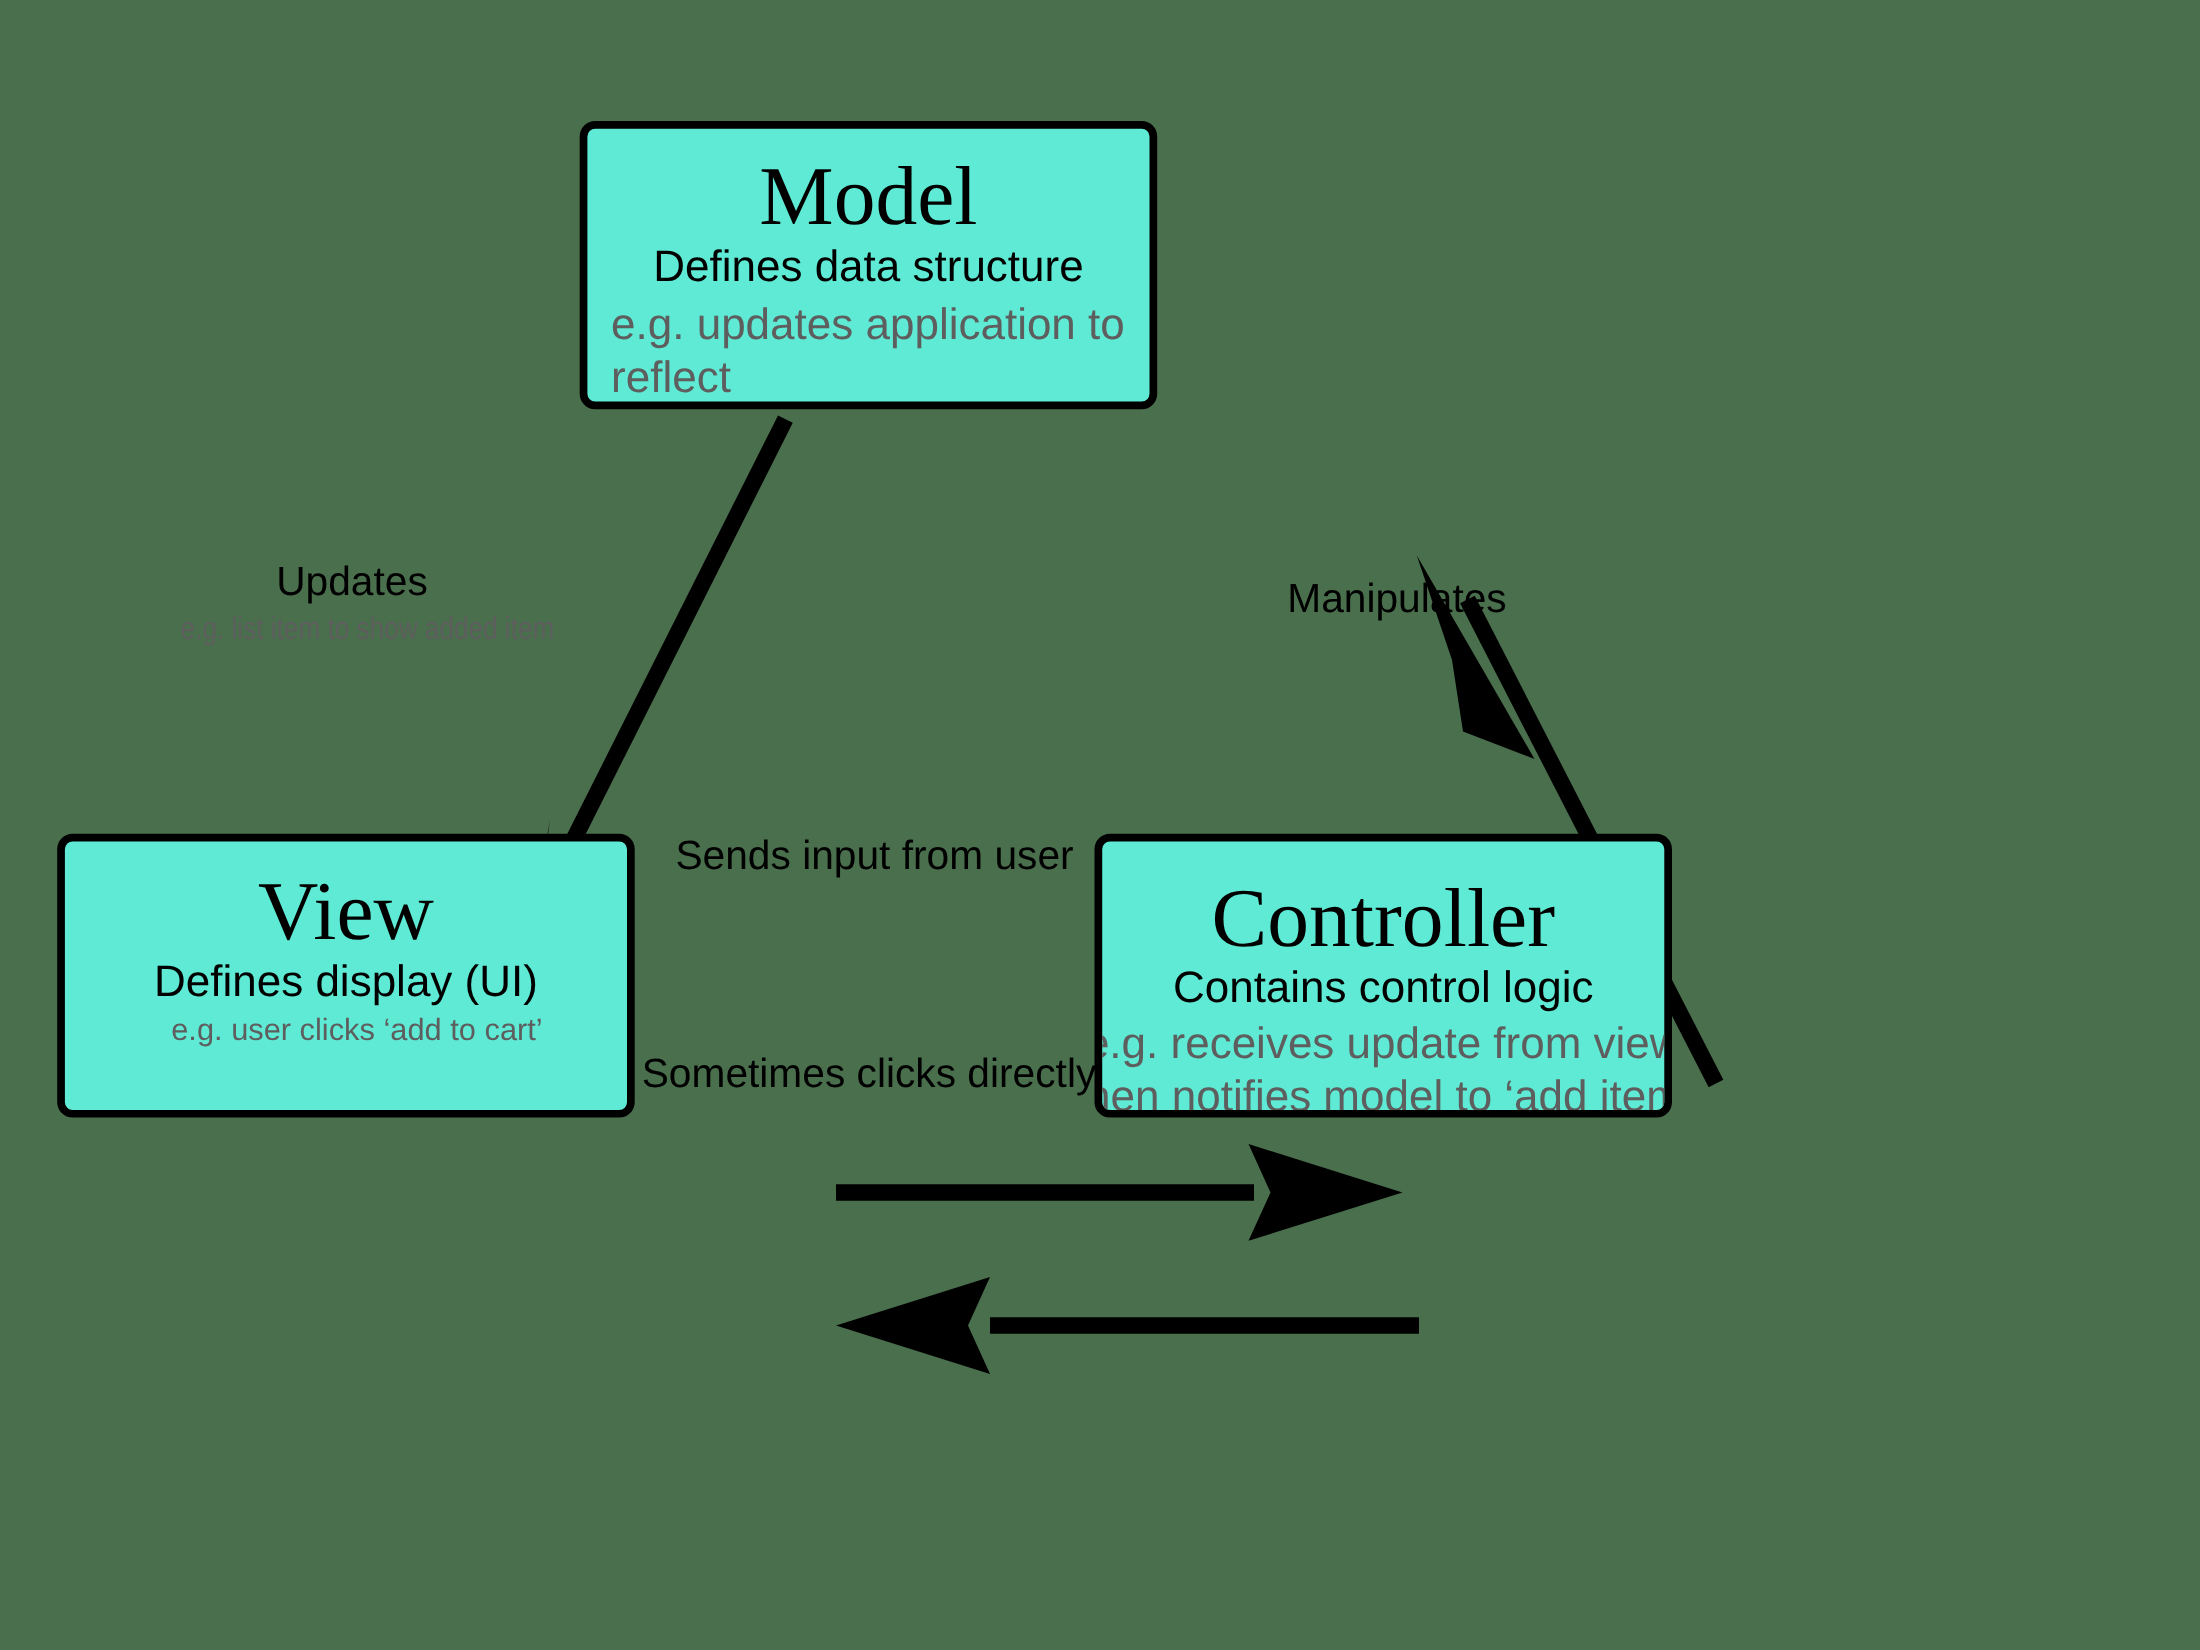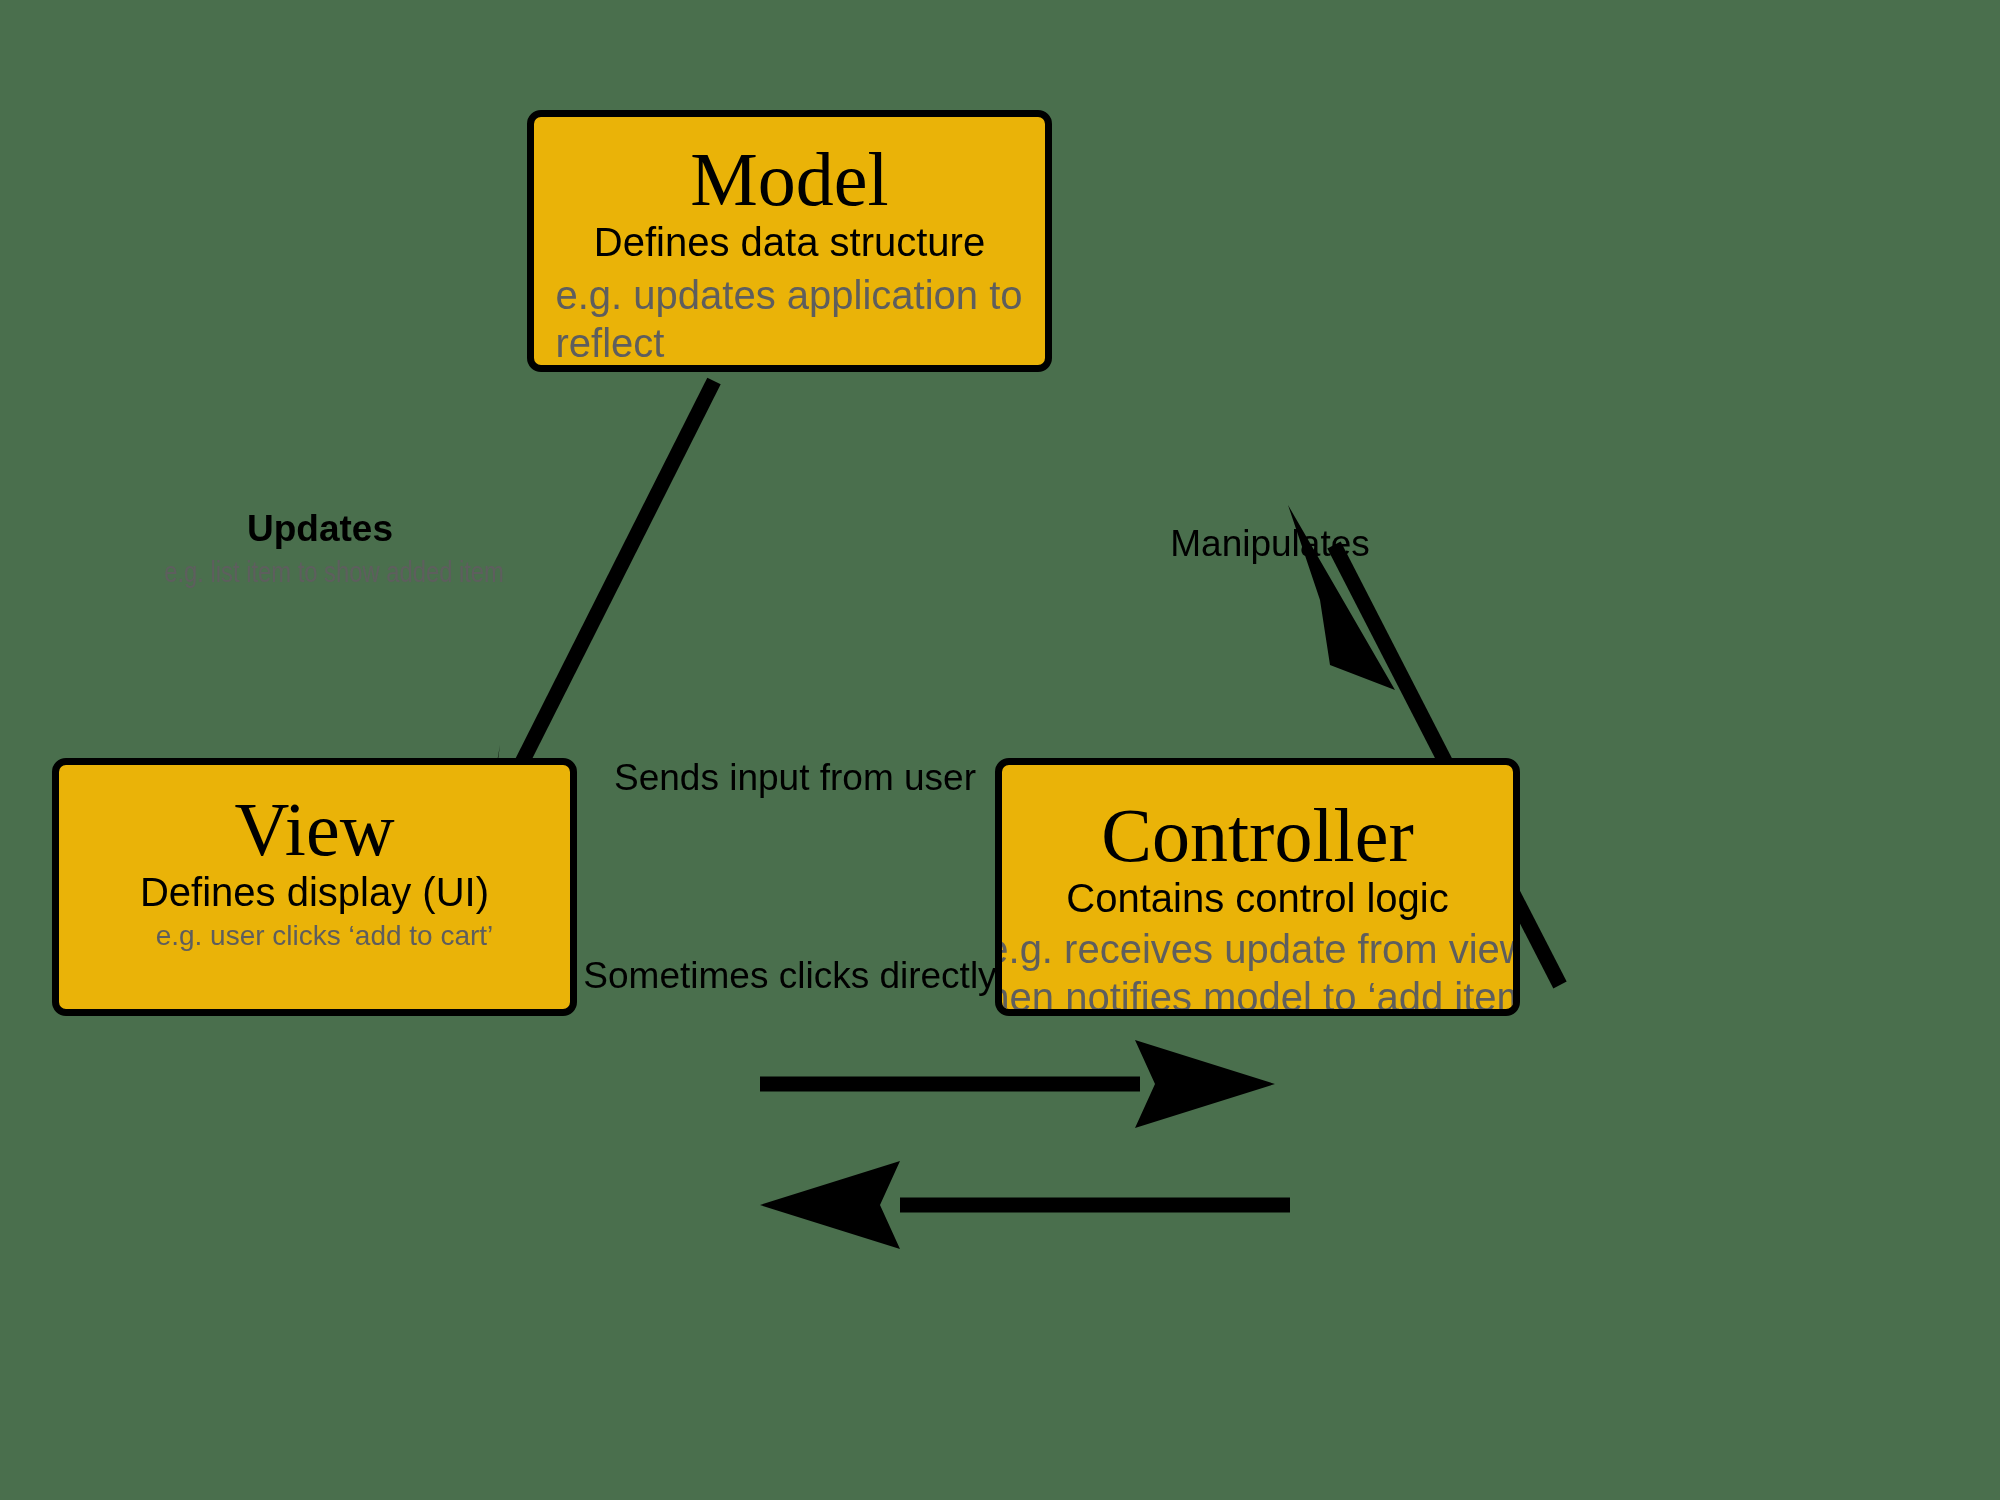--- a/index.html
+++ b/index.html
@@ -22,21 +22,21 @@
     position: absolute;
     left: 0;
     top: 0;
     width: 2000px;
     height: 1500px;
   }
 
   
   .node {
     position: absolute;
-    background: #eab308;
+    background: #5eead4;
     border: 7px solid #000000;
     border-radius: 14px;
     box-sizing: border-box;
     display: flex;
     flex-direction: column;
     align-items: center;
     justify-content: flex-start;
     text-align: center;
     overflow: hidden;
   }
@@ -103,21 +103,21 @@
   #node-controller .node-eg { font-size: 40px; white-space: nowrap; }
 
   
   .edge-label {
     position: absolute;
     text-align: center;
     white-space: nowrap;
   }
   .edge-label .main {
     font-family: "Liberation Sans", sans-serif;
-    font-weight: bold;
+    font-weight: normal;
     color: #000000;
     display: block;
   }
   .edge-label .sub {
     font-family: "Liberation Sans", sans-serif;
     color: #5e5e5e;
     display: block;
   }
 
   #label-updates { left: 130px; top: 508px; width: 380px; }

